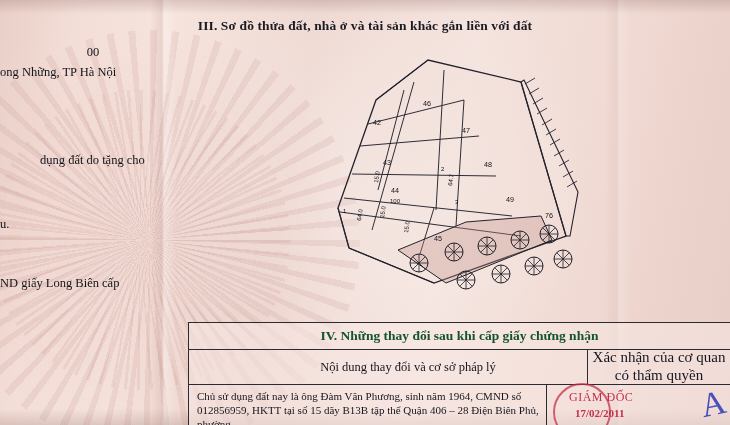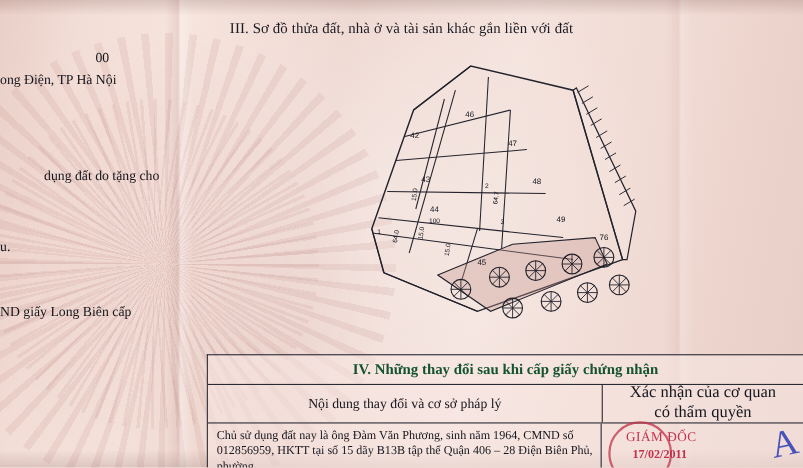--- a/index.html
+++ b/index.html
@@ -41,21 +41,21 @@
     background:linear-gradient(180deg, rgba(110,70,65,0.20), rgba(110,70,65,0));
   }
   .shadowbot{
     position:absolute;left:0;right:0;bottom:0;height:16px;
     background:linear-gradient(0deg, rgba(110,70,65,0.18), rgba(110,70,65,0));
   }
 
   
   .hdr{
     position:absolute;left:0;right:0;top:18px;text-align:center;
-    font-weight:normal;font-size:13.5px;color:#1a1a22;letter-spacing:.1px;
+    font-weight:bold;font-size:13.5px;color:#1a1a22;letter-spacing:.1px;
   }
   .leftcol{
     position:absolute;left:0;width:150px;color:#14141c;font-size:12.5px;line-height:1.35;
   }
   .lc1{top:44px;left:18px;text-align:center;}
   .lc2{top:64px;left:0px;}
   .lc3{top:152px;left:0px;margin-left:40px;}
   .lc4{top:216px;left:0px;}
   .lc5{top:275px;left:0px;}
 
@@ -64,21 +64,21 @@
     position:absolute;left:188px;top:322px;width:542px;height:103px;
     border:1.6px solid #2a2a33;border-right:none;border-bottom:none;
     background:rgba(247,232,227,0.55);
     box-sizing:border-box;
   }
   #sec4 .t4{
     height:26px;border-bottom:1.4px solid #2a2a33;
     display:flex;align-items:center;justify-content:center;
     font-weight:bold;font-size:13.5px;color:#14532d;
   }
-  #sec4 .row2{display:flex;height:34px;border-bottom:1.3px solid #2a2a33;}
+  #sec4 .row2{display:flex;height:34px;border-bottom:1.3px solid #2a2a33;padding-left:40px;}
   #sec4 .c1{
     flex:0 0 358px;border-right:1.3px solid #2a2a33;
     display:flex;align-items:center;justify-content:center;
     font-size:12.5px;color:#16161e;
   }
   #sec4 .c2{
     flex:1;display:flex;flex-direction:column;align-items:center;justify-content:center;
     font-size:15px;line-height:1.18;color:#16161e;text-align:center;
   }
   #sec4 .row3{display:flex;height:43px;}
@@ -118,21 +118,21 @@
   <div id="rosette2"></div>
   <div class="crease" id="crease1"></div>
   <div class="crease" id="crease2"></div>
   <div class="shadowtop"></div>
   <div class="shadowbot"></div>
 </div>
 
 <div class="hdr">III. Sơ đồ thửa đất, nhà ở và tài sản khác gắn liền với đất</div>
 
 <div class="leftcol lc1">00</div>
-<div class="leftcol lc2">ong Điện, TP Hà Nội</div>
+<div class="leftcol lc2">ong Những, TP Hà Nội</div>
 <div class="leftcol lc3">dụng đất do tặng cho</div>
 <div class="leftcol lc4">u.</div>
 <div class="leftcol lc5">ND giấy Long Biên cấp</div>
 
 <div id="map">
   <svg width="300" height="275" viewBox="0 0 300 275" xmlns="http://www.w3.org/2000/svg">
 
     <g fill="none" stroke="#22222c" stroke-width="1.2">
       <path d="M110,18 L62,58 L20,170 L30,205 L100,240 L245,205 L252,150 L205,40 Z" opacity="0"></path>
     </g>

